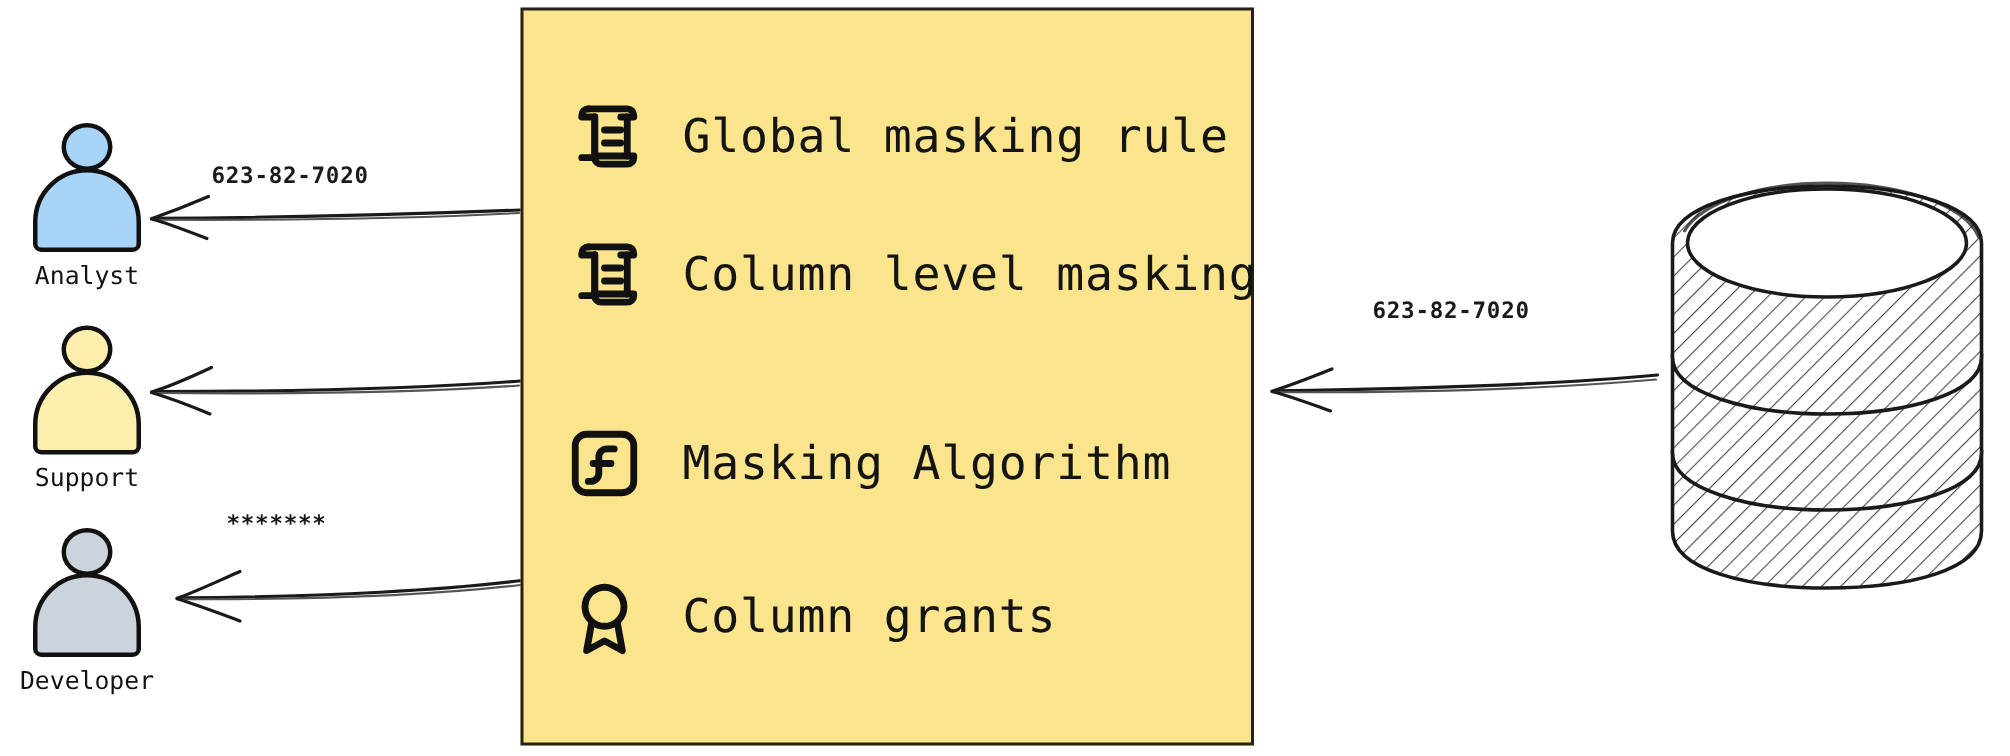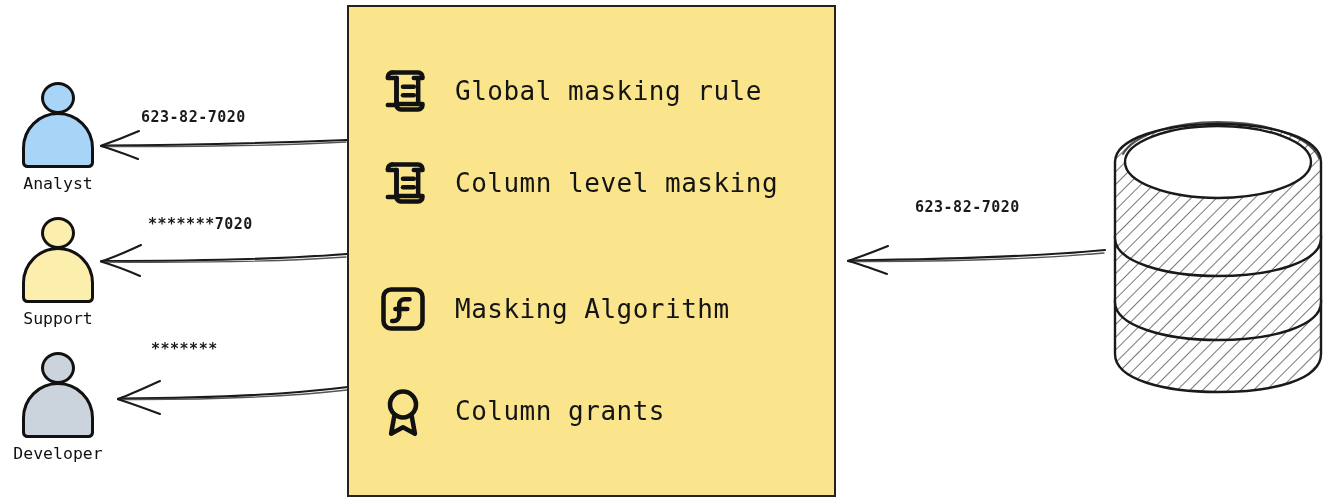--- a/index.html
+++ b/index.html
@@ -92,21 +92,21 @@
     align-items: center;
     gap: 26px;
   }
   .policy-icon {
     width: 52px;
     height: 52px;
     flex: 0 0 52px;
     display: block;
   }
   .policy-text {
-    font-size: 26px;
+    font-size: 31px;
     color: #141414;
     white-space: nowrap;
     letter-spacing: 0.5px;
   }
 
   
   #database {
     position: absolute;
     left: 1105px;
     top: 118px;
@@ -138,21 +138,20 @@
   <div class="actor" style="left:-2px; top:352px;">
     <div class="actor-figure">
       <div class="actor-head" style="background:#CBD3DC;"></div>
       <div class="actor-body" style="background:#CBD3DC;"></div>
     </div>
     <div class="actor-label">Developer</div>
   </div>
 
   <div class="flow-label" style="left:141px; top:108px;">623-82-7020</div>
 
-  <div class="flow-label" style="left:148px; top:215px;">*******7020</div>
 
   <div class="flow-label" style="left:151px; top:340px;">*******</div>
 
   <div class="flow-label" style="left:915px; top:198px;">623-82-7020</div>
 
   <svg class="arrow-svg" style="left:95px; top:125px;" width="255" height="40" viewBox="0 0 255 40">
     <path d="M252,15 C200,17 120,20 8,20.5" fill="none" stroke="#1a1a1a" stroke-width="2.1" stroke-linecap="round"></path>
     <path d="M251,17 C195,20 118,22 7,21.5" fill="none" stroke="#555" stroke-width="1.4" stroke-linecap="round"></path>
     <path d="M44,6 C30,12 14,18 6,20.8" fill="none" stroke="#1a1a1a" stroke-width="2.1" stroke-linecap="round"></path>
     <path d="M43,34 C30,29 14,23 6,21" fill="none" stroke="#1a1a1a" stroke-width="2.1" stroke-linecap="round"></path>

